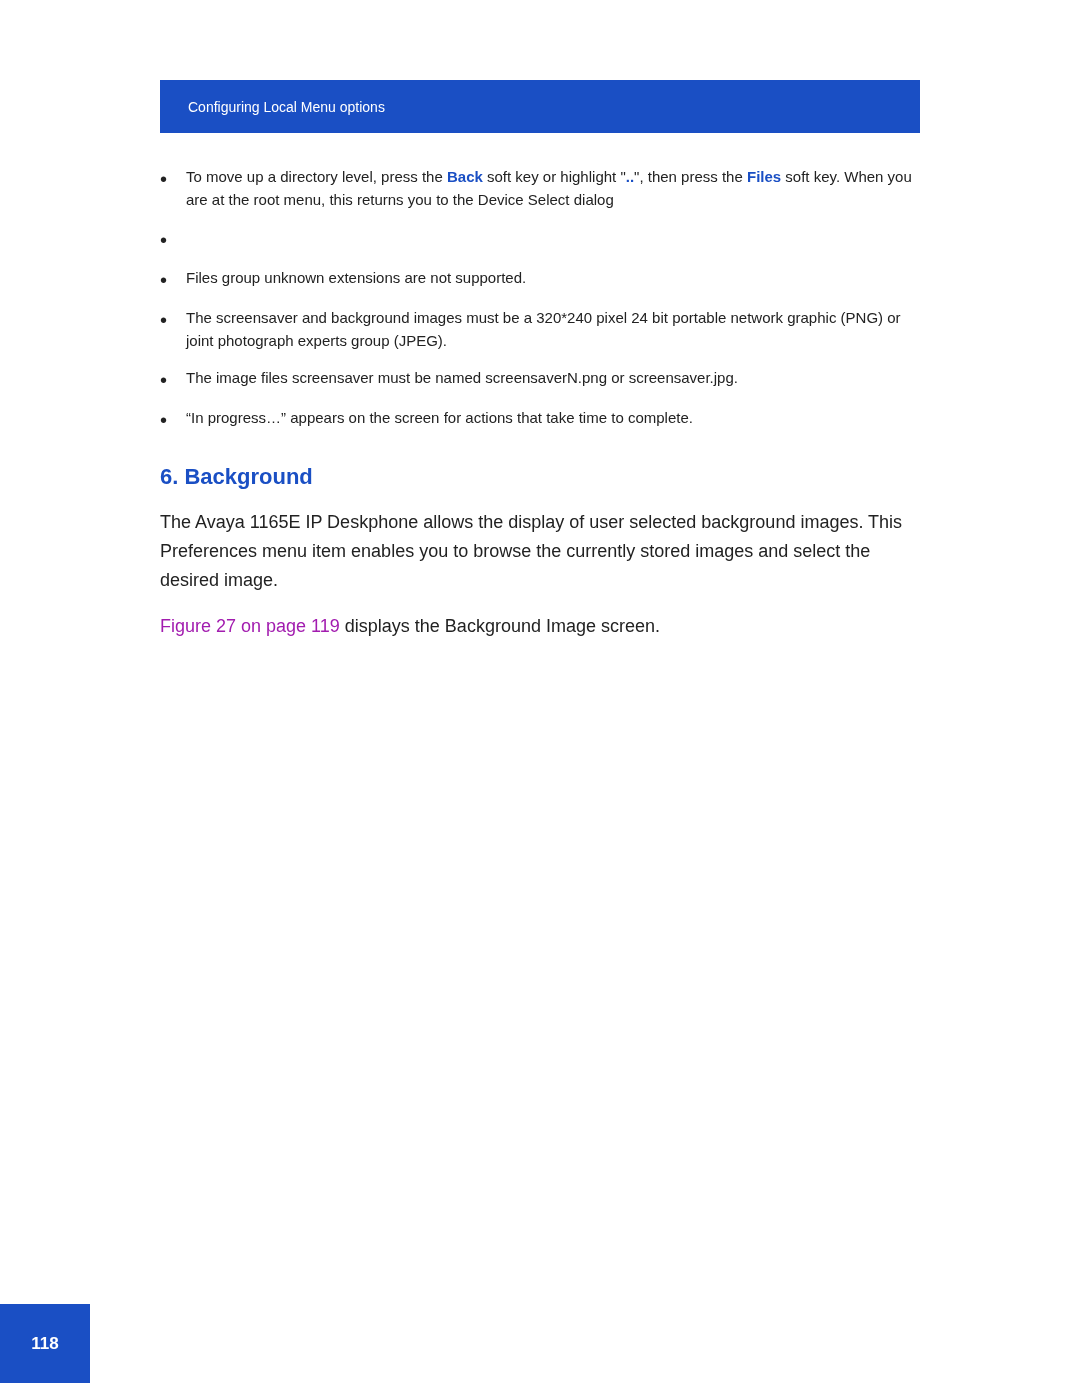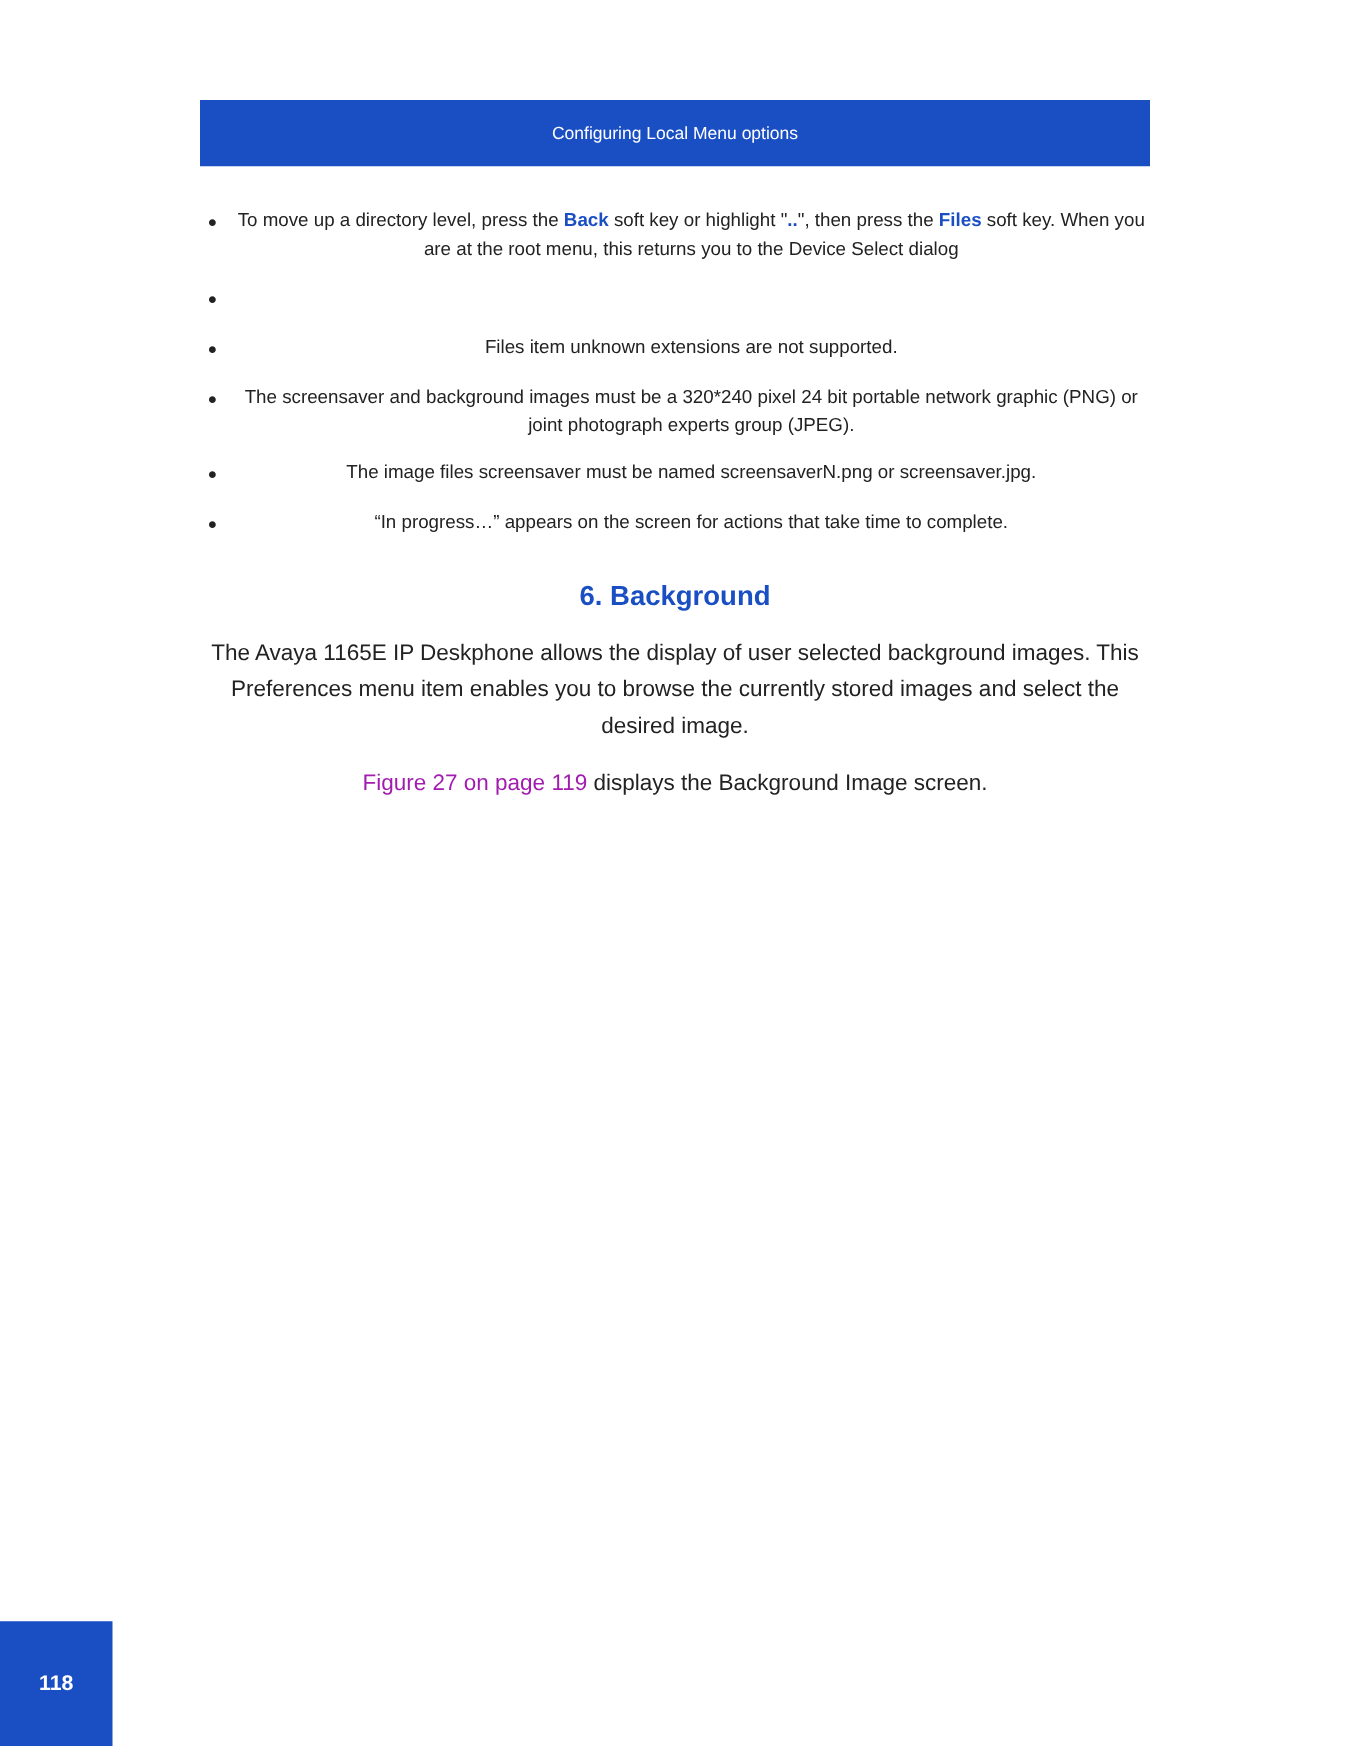--- a/index.html
+++ b/index.html
@@ -17,21 +17,20 @@
       color: #222222;
       position: relative;
     }
 
     .page-container {
       width: 1080px;
       min-height: 1397px;
       background: #ffffff;
       padding: 80px 160px 80px 160px;
       position: relative;
-      text-align: center;
     }
 
     .header-banner {
       background: #1a4fc4;
       padding: 18px 28px;
       margin-bottom: 32px;
     }
 
     .header-banner-text {
       color: #ffffff;
@@ -88,26 +87,26 @@
       margin-bottom: 18px;
     }
 
     .link-text {
       color: #a21caf;
       text-decoration: none;
     }
 
     .page-number-box {
       position: absolute;
-      bottom: 0;
+      bottom: 14px;
       left: 0;
       background: #1a4fc4;
       color: #ffffff;
       width: 90px;
-      height: 100px;
+      height: 79px;
       display: flex;
       align-items: center;
       justify-content: center;
       font-size: 17px;
       font-weight: bold;
     }
   </style>
 </head>
 <body>
 
@@ -126,21 +125,21 @@
       </span>
     </li>
 
     <li>
       <span class="bullet-dot">•</span>
     </li>
 
     <li>
       <span class="bullet-dot">•</span>
       <span class="bullet-content">
-        Files item unknown extensions are not supported.
+        Files group unknown extensions are not supported.
       </span>
     </li>
 
     <li>
       <span class="bullet-dot">•</span>
       <span class="bullet-content">
         The screensaver and background images must be a 320*240 pixel 24 bit portable network graphic (PNG) or joint photograph experts group (JPEG).
       </span>
     </li>
 

